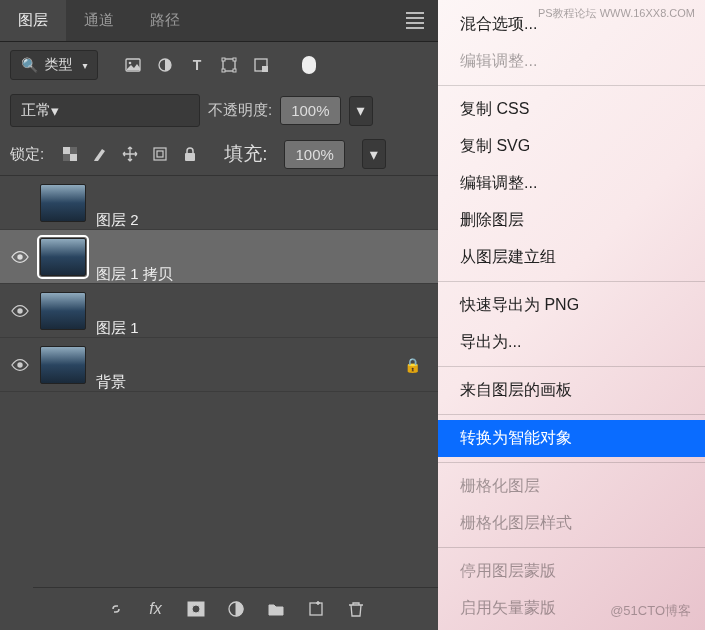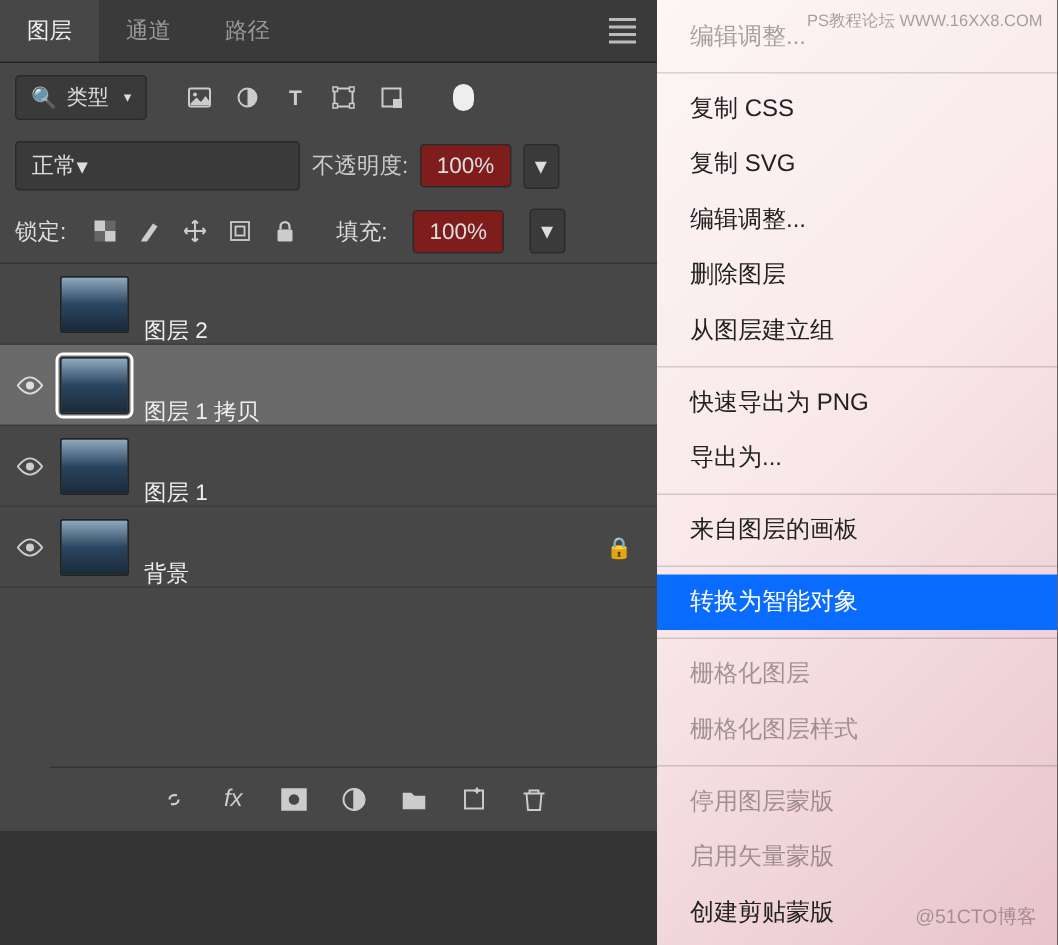--- a/index.html
+++ b/index.html
@@ -1,46 +1,46 @@
 <!DOCTYPE html>
 <html><head>
 <meta charset="utf-8">
 <style>
 * { margin: 0; padding: 0; box-sizing: border-box; font-family: "Microsoft YaHei", "PingFang SC", sans-serif; }
 body { width: 705px; height: 630px; display: flex; overflow: hidden; background: #333; }
 
-.panel { width: 438px; height: 554px; background: #474747; color: #ddd; display: flex; flex-direction: column; }
+.panel { width: 438px; height: 630px; background: #474747; color: #ddd; display: flex; flex-direction: column; }
 
 .tabs { display: flex; align-items: center; height: 42px; background: #3a3a3a; border-bottom: 1px solid #222; }
 .tab { padding: 0 18px; height: 100%; display: flex; align-items: center; font-size: 15px; color: #999; cursor: pointer; }
 .tab.active { background: #474747; color: #eee; }
 .tab-spacer { flex: 1; }
 .tab-menu { width: 30px; display: flex; flex-direction: column; gap: 3px; align-items: center; justify-content: center; cursor: pointer; margin-right: 8px; }
 .tab-menu-line { width: 18px; height: 2px; background: #bbb; }
 
 .toolbar { display: flex; align-items: center; padding: 8px 10px; gap: 6px; }
 .filter-select { display: flex; align-items: center; gap: 6px; background: #3a3a3a; border: 1px solid #2a2a2a; padding: 5px 10px; border-radius: 3px; font-size: 14px; cursor: pointer; }
 .filter-select .magnify { font-size: 14px; }
 .filter-select .chev { font-size: 10px; margin-left: 4px; }
 .icon-btn { width: 26px; height: 26px; display: flex; align-items: center; justify-content: center; color: #ccc; cursor: pointer; }
 .icon-btn svg { width: 16px; height: 16px; fill: #ccc; }
 .tb-spacer { width: 10px; }
 .dot { width: 14px; height: 18px; background: #eee; border-radius: 7px; }
 
 .blend-row { display: flex; align-items: center; gap: 8px; padding: 6px 10px; }
 .blend-select { flex: 1; background: #3a3a3a; border: 1px solid #2a2a2a; padding: 6px 10px; border-radius: 3px; font-size: 15px; display: flex; justify-content: flex-start; align-items: center; cursor: pointer; max-width: 190px; }
 .opacity-label { font-size: 15px; color: #ccc; }
-.opacity-val { background: #7f1d1d; border: 1px solid #2a2a2a; padding: 5px 10px; border-radius: 3px; font-size: 15px; display: flex; align-items: center; }
+.opacity-val { background: #737373; border: 1px solid #2a2a2a; padding: 5px 10px; border-radius: 3px; font-size: 15px; display: flex; align-items: center; }
 .chev-sm { width: 24px; height: 30px; display: flex; align-items: center; justify-content: center; background: #3a3a3a; border: 1px solid #2a2a2a; border-radius: 3px; cursor: pointer; }
 
 .lock-row { display: flex; align-items: center; gap: 17px; padding: 6px 10px; border-bottom: 1px solid #333; }
 .lock-label { font-size: 15px; }
 .lock-icons { display: flex; gap: 12px; align-items: center; }
 .lock-i { width: 18px; height: 18px; display: flex; align-items: center; justify-content: center; color: #ccc; cursor: pointer; }
-.fill-label { margin-left: 8px; font-size: 15px; }
+.fill-label { margin-left: 8px; font-size: 19px; }
 
 .layers-list { flex: 1; overflow: hidden; }
 .layer-row { display: flex; align-items: center; height: 54px; border-bottom: 1px solid #3c3c3c; padding: 0 10px; gap: 10px; }
 .layer-row.selected { background: #6a6a6a; }
 .layer-row.selected .thumb { outline: 2px solid #fff; outline-offset: 1px; }
 .vis { width: 20px; height: 20px; display: flex; align-items: center; justify-content: center; cursor: pointer; }
 .eye svg { width: 18px; height: 14px; fill: #ccc; }
 .thumb { width: 46px; height: 38px; background: linear-gradient(180deg, #8faabd 0%, #2a4560 50%, #1a2a3a 100%); border: 1px solid #222; border-radius: 2px; position: relative; }
 .layer-name { font-size: 15px; color: #eee; flex: 1; margin-top: 36px; }
 .lock-icon { color: #ccc; font-size: 14px; margin-right: 6px; }
@@ -243,20 +243,21 @@
     <div class="bb-icon">
         <svg viewBox="0 0 18 18">
           <path d="M4 5 L14 5 L13 16 L5 16 Z M6 5 L6 3 L12 3 L12 5 M2 5 L16 5" fill="none" stroke="#ccc" stroke-width="1.3"></path>
         </svg>
       </div>
   </div>
 </div>
 
 <div class="context-menu">
   <div class="watermark">PS教程论坛 WWW.16XX8.COM</div>
+  <div class="cm-item">混合选项...</div>
   <div class="cm-item disabled">编辑调整...</div>
   <div class="cm-sep"></div>
   <div class="cm-item">复制 CSS</div>
   <div class="cm-item">复制 SVG</div>
   <div class="cm-item">编辑调整...</div>
   <div class="cm-item">删除图层</div>
   <div class="cm-item">从图层建立组</div>
   <div class="cm-sep"></div>
   <div class="cm-item">快速导出为 PNG</div>
   <div class="cm-item">导出为...</div>

